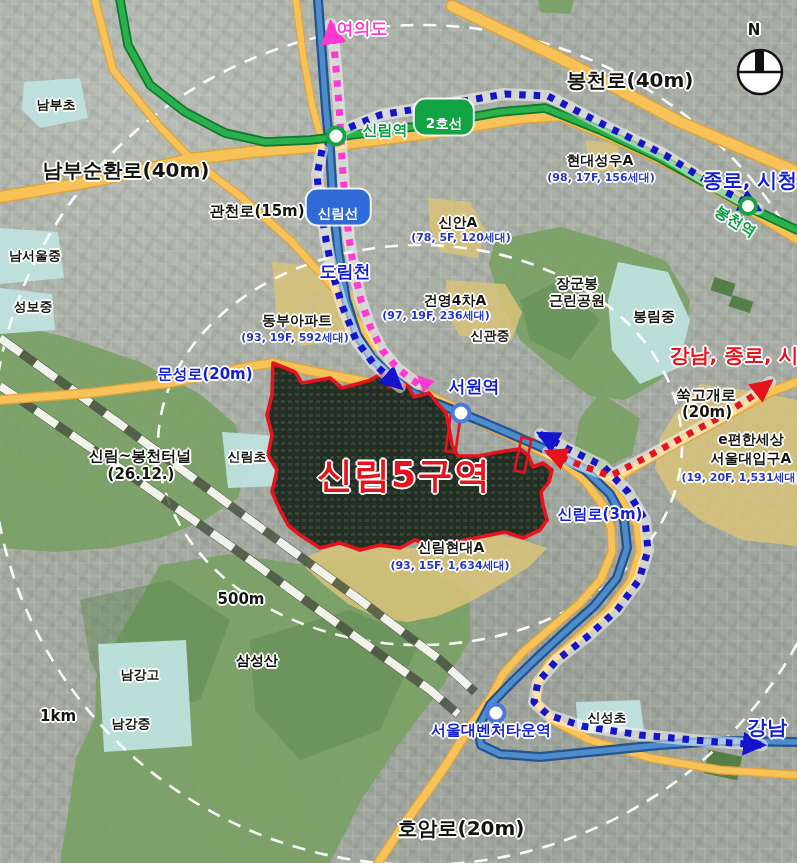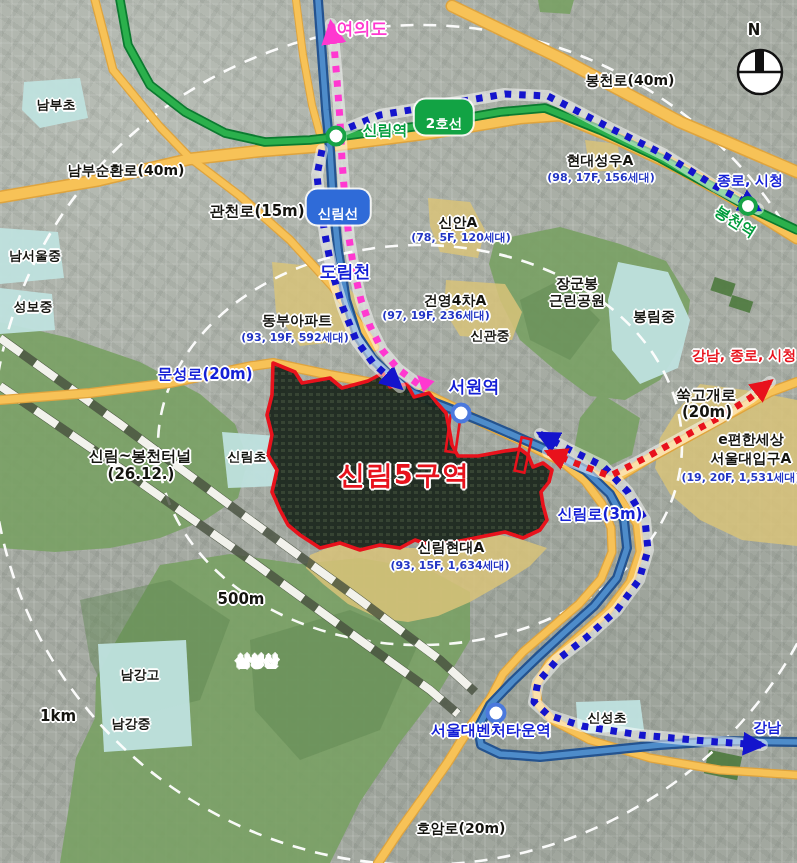--- a/index.html
+++ b/index.html
@@ -15,23 +15,23 @@
       radial-gradient(circle at 18% 12%, rgba(200,206,198,.55), rgba(0,0,0,0) 42%),
       radial-gradient(circle at 80% 25%, rgba(176,182,172,.5), rgba(0,0,0,0) 40%),
       radial-gradient(circle at 70% 78%, rgba(148,156,146,.55), rgba(0,0,0,0) 45%);
   }
   svg{position:absolute;inset:0;}
   .lbl{position:absolute;transform:translate(-50%,-50%);font-weight:bold;white-space:nowrap;
        line-height:1.05;text-align:center;z-index:30;
        text-shadow:-2px 0 #fff,2px 0 #fff,0 -2px #fff,0 2px #fff,
                    -1px -1px #fff,1px 1px #fff,1px -1px #fff,-1px 1px #fff;}
   .s11{font-size:11px}.s13{font-size:13px}.s14{font-size:14px}
-  .s15{font-size:15px}.s16{font-size:14px}.s17{font-size:17px}.s27{font-size:27px;letter-spacing:1px}
+  .s15{font-size:15px}.s16{font-size:20px}.s17{font-size:17px}.s27{font-size:36px;letter-spacing:1px}
   .c-black{color:#14140f}.c-blue{color:#1520d6}.c-navy{color:#2336c4}
-  .c-green{color:#009c3c}.c-red{color:#e8121c}.c-pink{color:#ff38d0}.c-forest{color:#ffffff}
+  .c-green{color:#009c3c}.c-red{color:#e8121c}.c-pink{color:#ff38d0}.c-forest{color:#000000}
   .badge{position:absolute;transform:translate(-50%,-50%);z-index:31;color:#fff;font-weight:bold;
          font-size:13.5px;padding:15px 11px 2px;border-radius:11px;white-space:nowrap;
          box-shadow:0 0 0 2px rgba(255,255,255,.85);}
   .rot32{transform:translate(-50%,-50%) rotate(32deg);}
 </style>
 </head>
 <body>
 
 <div id="stage">
   <div id="basemap"></div>

